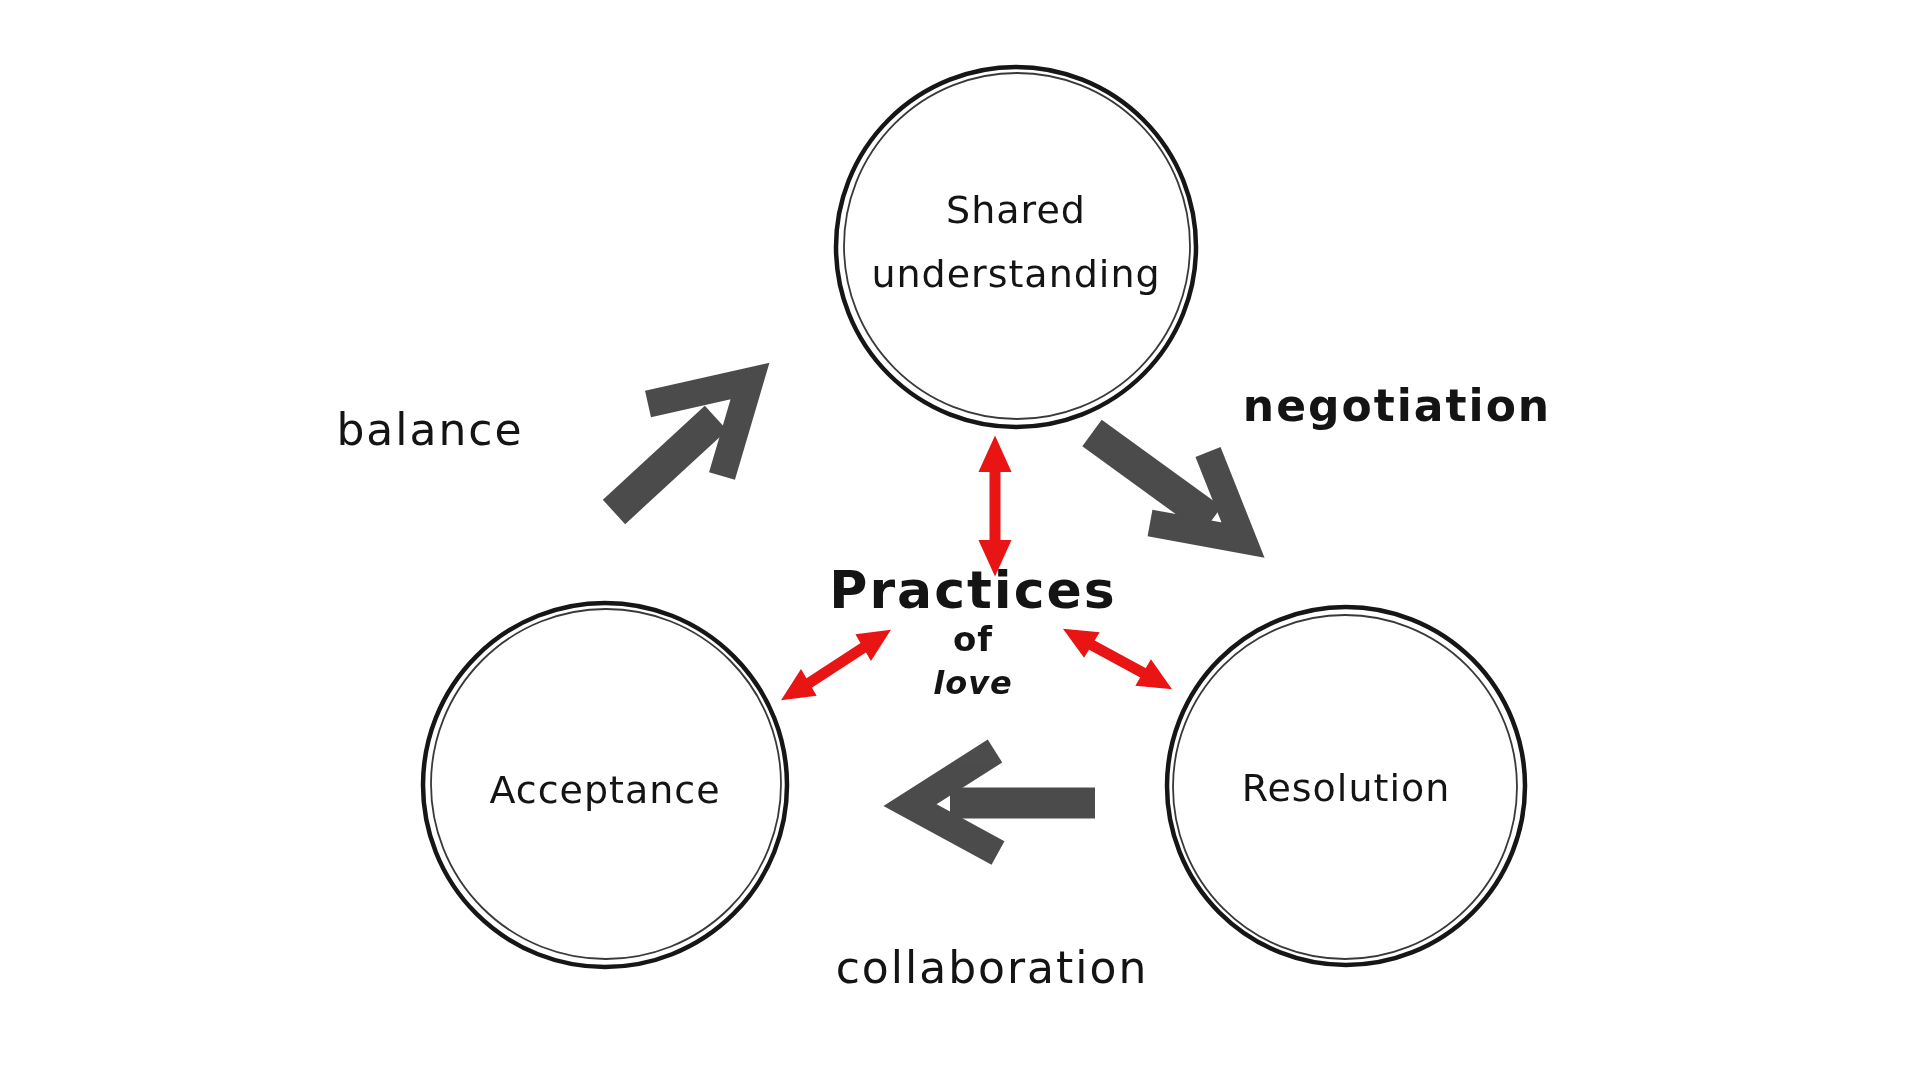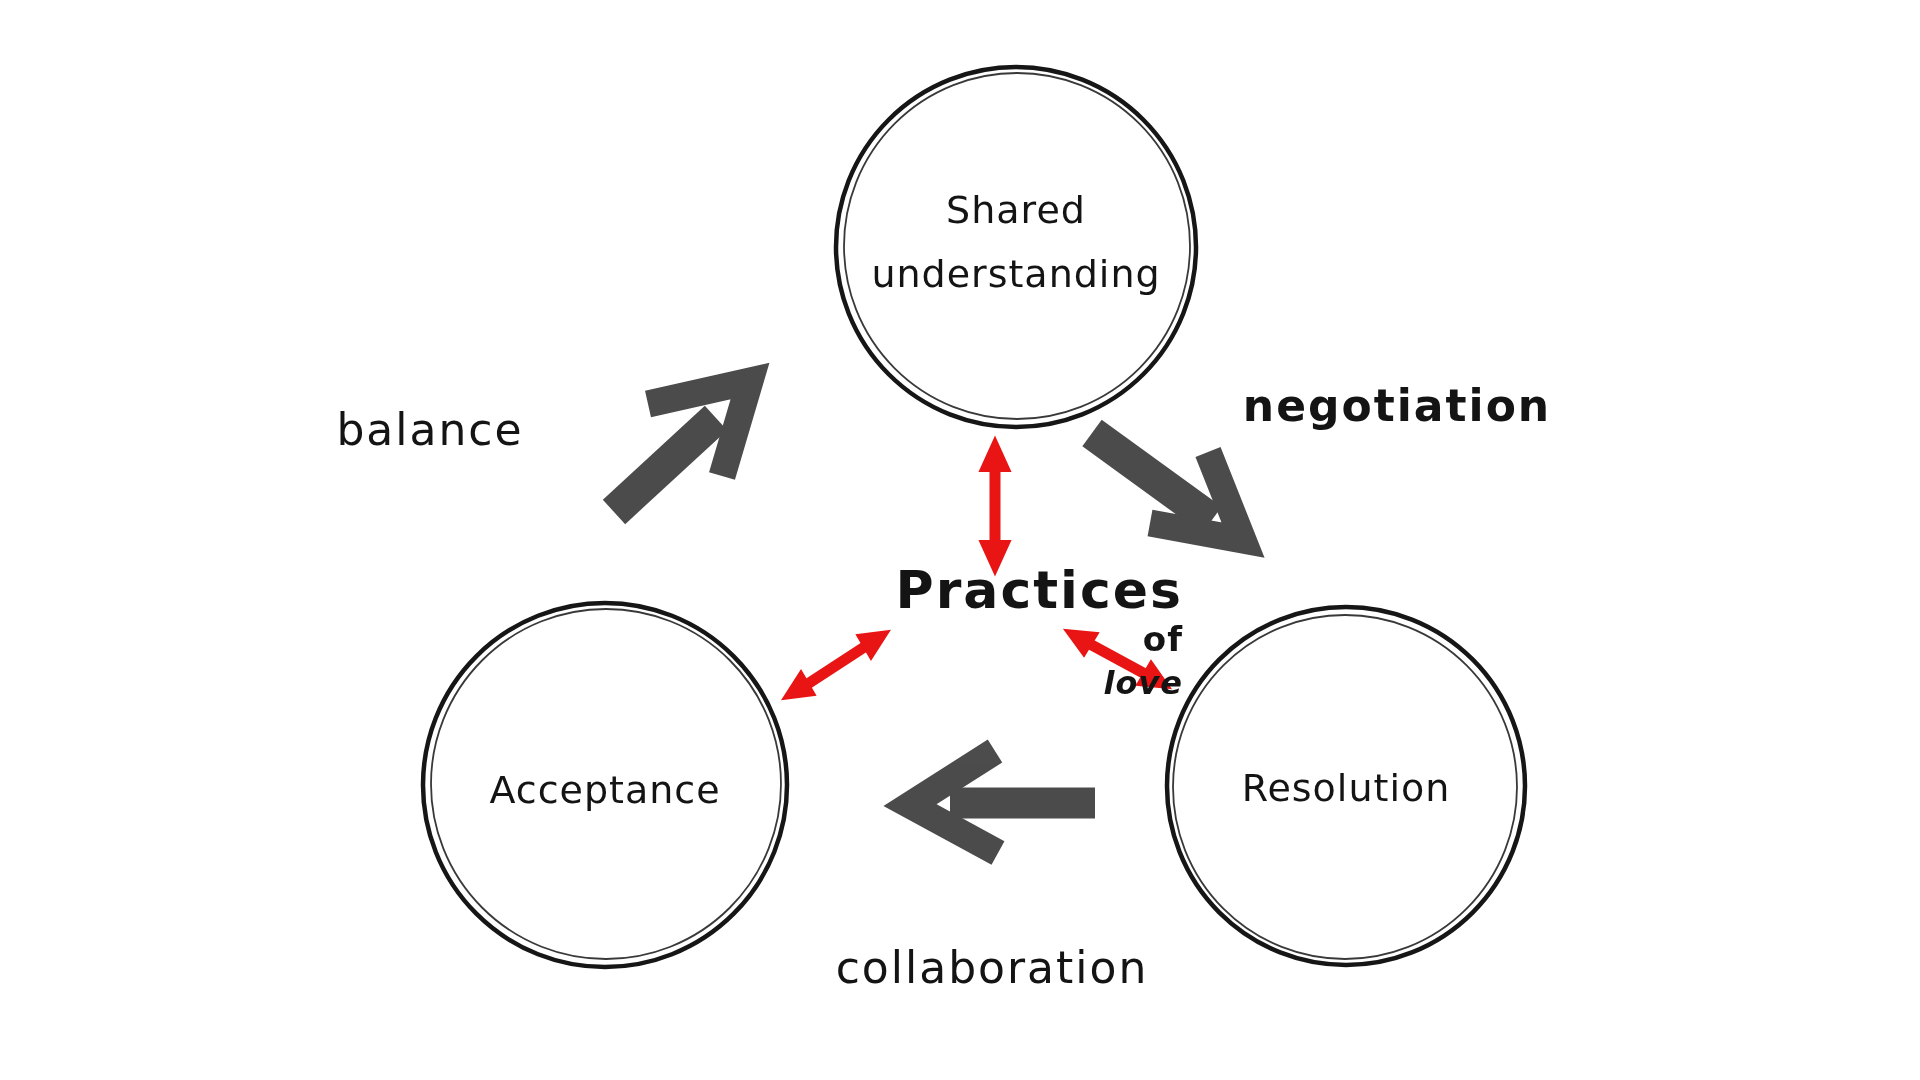--- a/index.html
+++ b/index.html
@@ -14,21 +14,21 @@
   }
   #shapes { position: absolute; left: 0; top: 0; width: 1920px; height: 1080px; }
   .txt {
     position: absolute;
     text-align: center;
     color: #141414;
     letter-spacing: 1px;
     white-space: nowrap;
   }
   .node-label { font-size: 38px; font-weight: 500; width: 420px; line-height: 64px; }
-  .center-block { width: 420px; text-align: right; }
+  .center-block { width: 420px; }
   .center-line1 { font-size: 52px; font-weight: 700; line-height: 56px; letter-spacing: 2px; }
   .center-line2 { font-size: 34px; font-weight: 600; line-height: 42px; }
   .center-line3 { font-size: 32px; font-weight: 600; line-height: 46px; font-style: italic; }
   .edge-label { font-size: 44px; font-weight: 500; width: 420px; letter-spacing: 2px; }
 </style>
 </head>
 <body>
 
 <div id="canvas">
 

